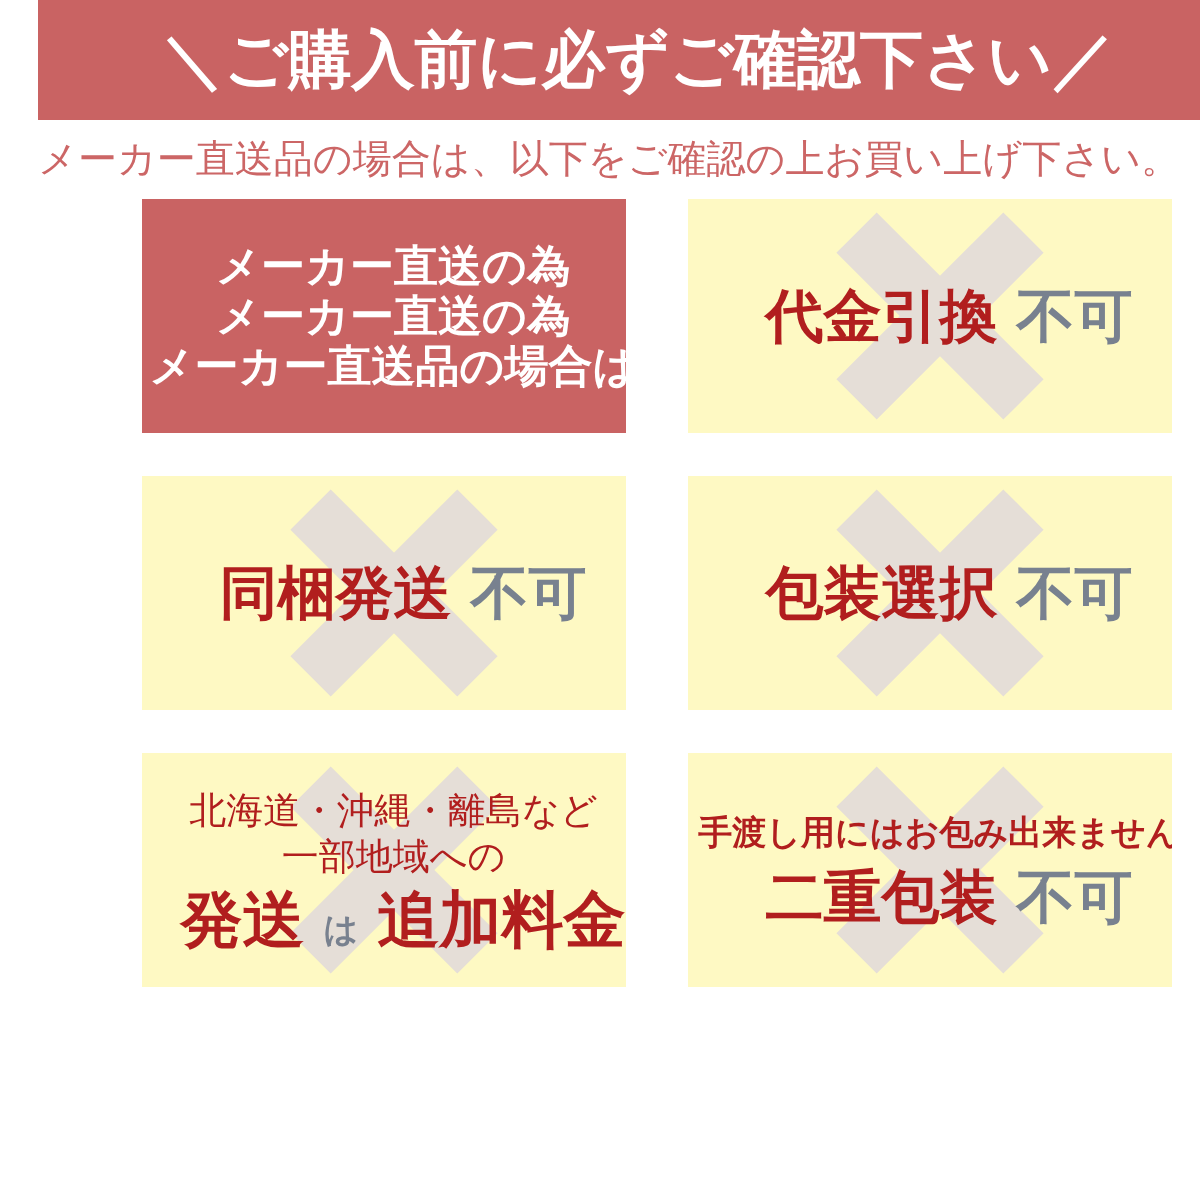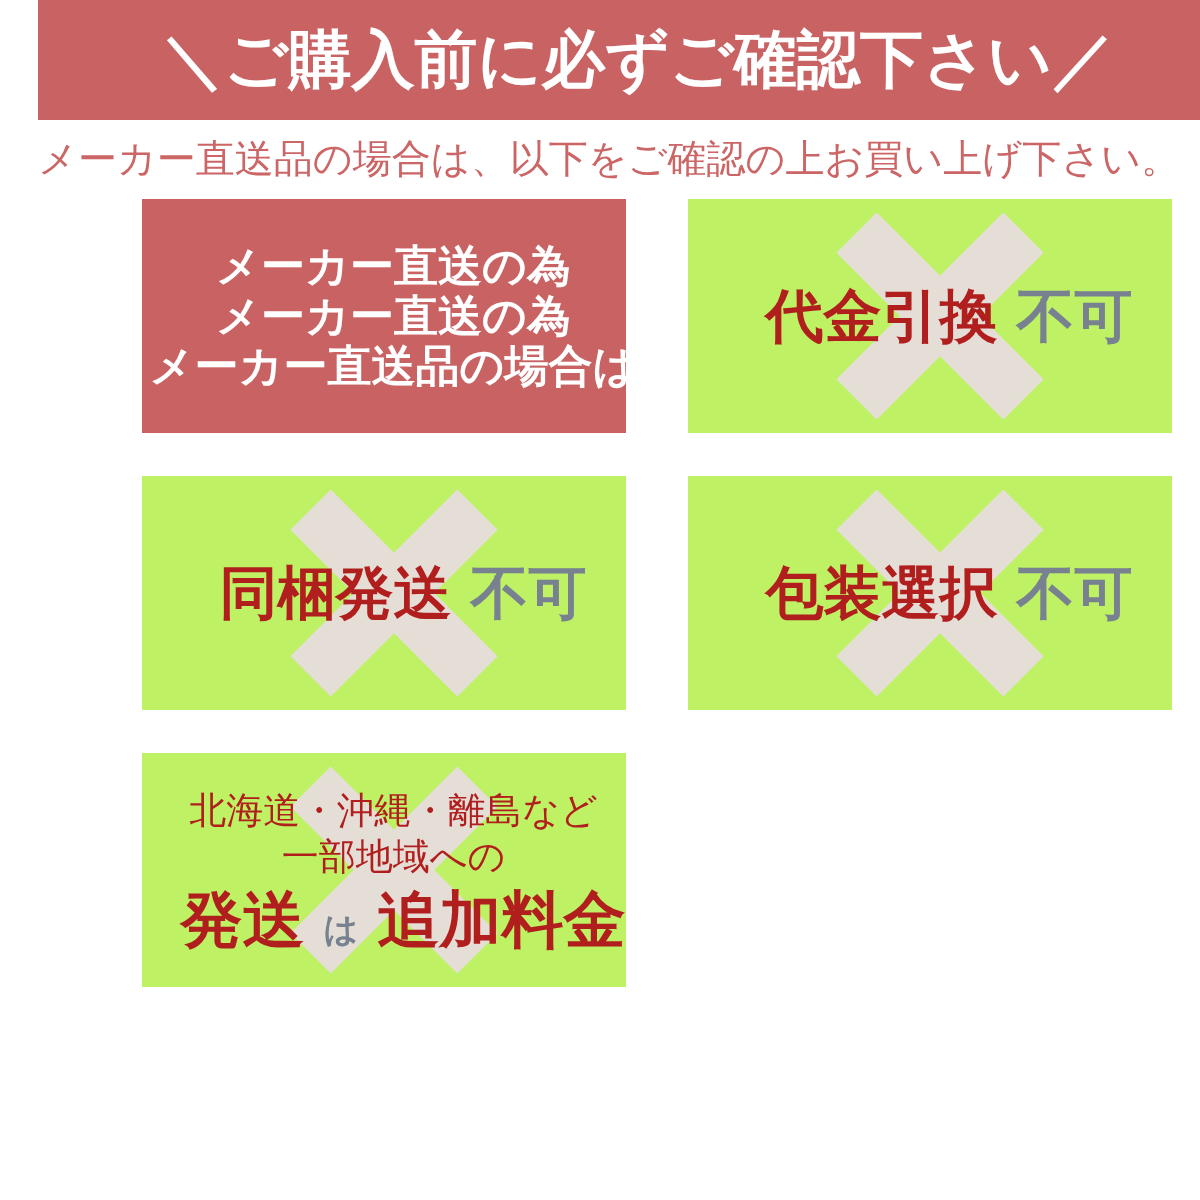--- a/index.html
+++ b/index.html
@@ -42,21 +42,21 @@
     grid-template-columns: 503px 503px;
     grid-auto-rows: 234px;
     column-gap: 24px; row-gap: 14px; gap: 43px;
   }
   .card {
     position: relative; overflow: hidden;
     display: flex; flex-direction: column;
     align-items: center; justify-content: center;
     text-align: center;
   }
-  .card.beige { background: #bef264; }
+  .card.beige { background: #fef9c3; }
   .card.redbg { background: #c96363; }
 
   
   .cross { position: absolute; inset: 0; z-index: 0; }
   .cross::before, .cross::after {
     content: ""; position: absolute;
     left: 50%; top: 50%;
     width: 236px; height: 57px;
     background: #e5ded7;
   }
@@ -127,17 +127,22 @@
       <div class="txt big-line"><span class="crimson">包装選択</span><span class="slate">不可</span></div>
     </div>
 
     <div class="card beige">
       <span class="cross"></span>
       <div class="txt remote-sub">北海道・沖縄・離島など</div>
       <div class="txt remote-sub">一部地域への</div>
       <div class="txt remote-big gap6"><span class="crimson">発送</span><span class="remote-particle">は</span><span class="crimson">追加料金</span></div>
     </div>
 
+    <div class="card beige">
+      <span class="cross"></span>
+      <div class="txt sub-line">手渡し用にはお包み出来ません</div>
+      <div class="txt big-line gap10"><span class="crimson">二重包装</span><span class="slate">不可</span></div>
+    </div>
 
   </section>
 
 
 </div>
 
 </body></html>

